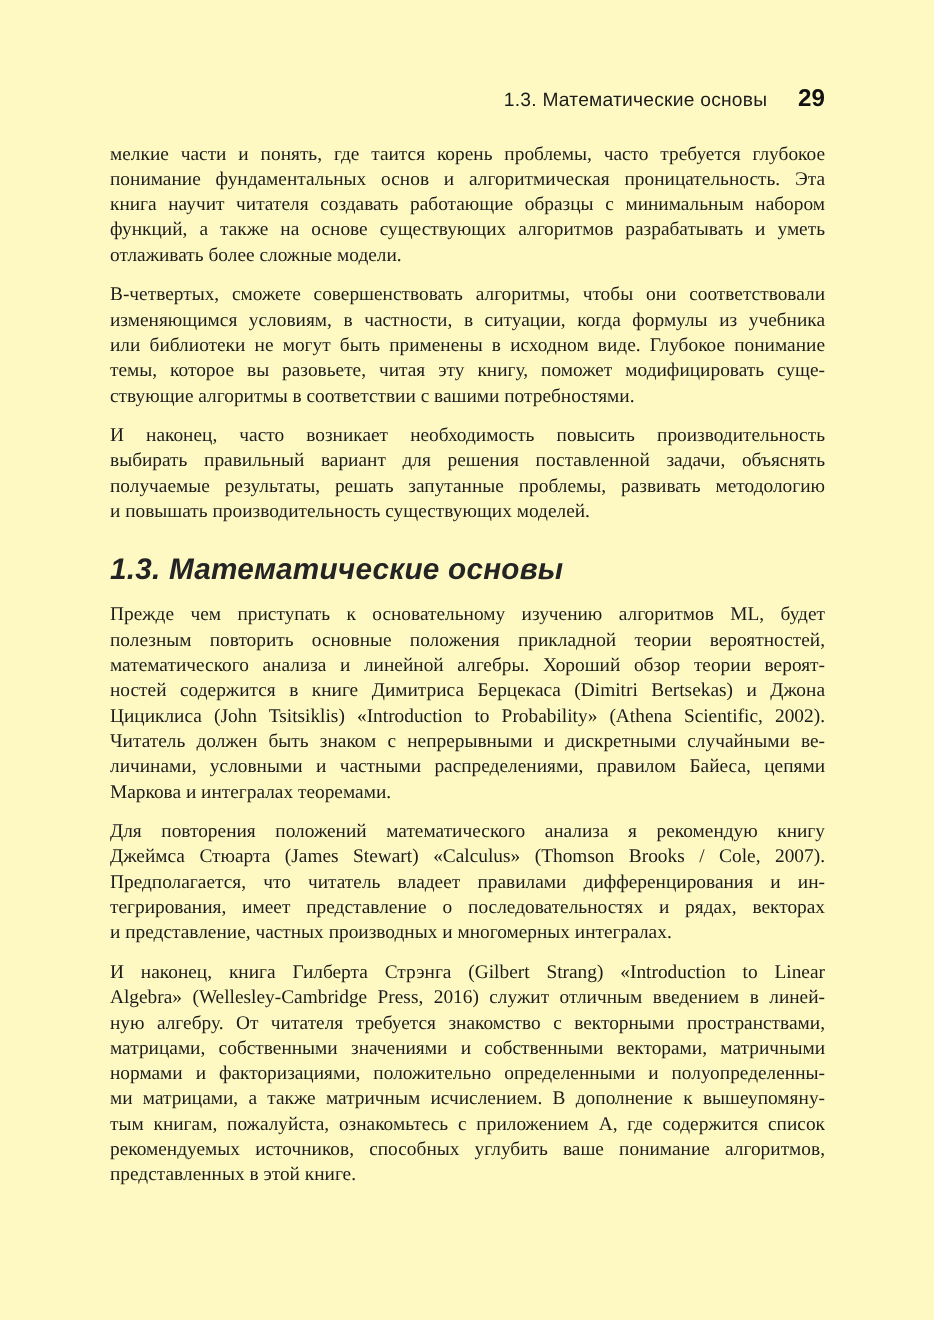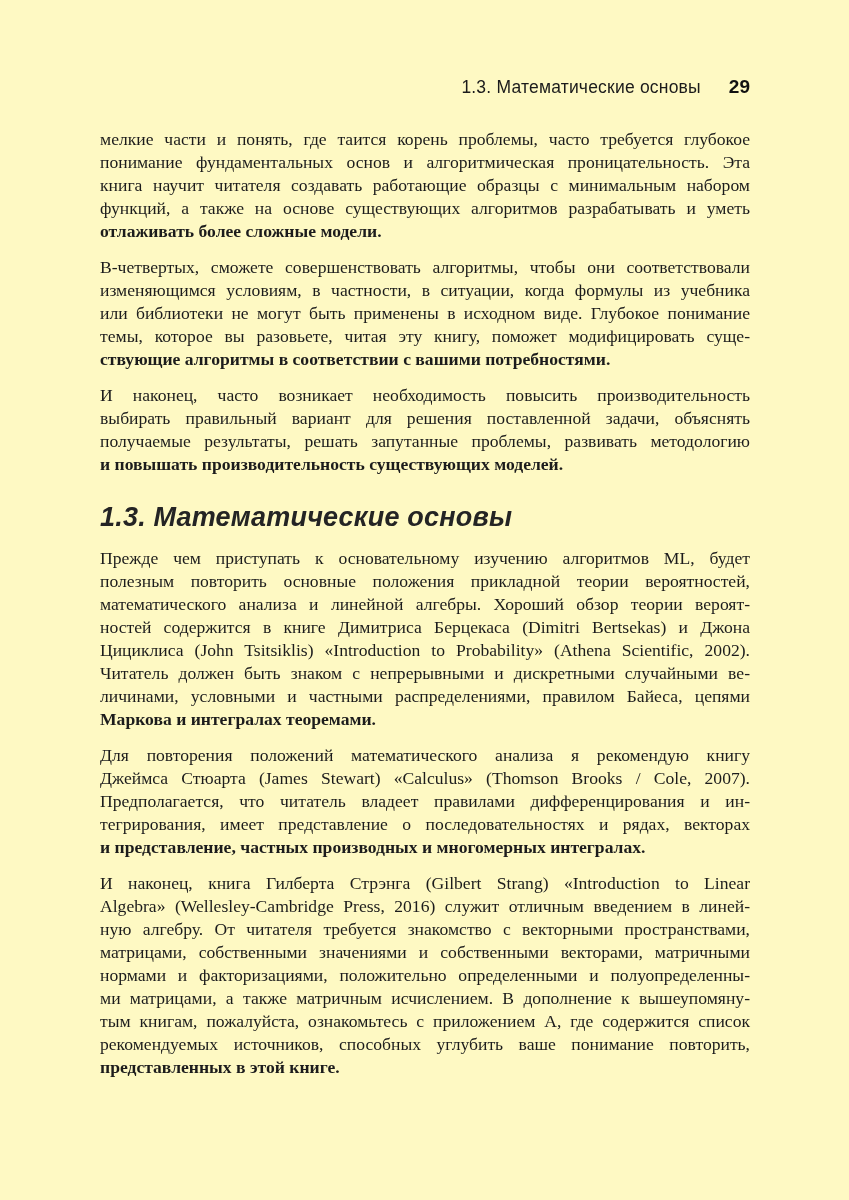--- a/index.html
+++ b/index.html
@@ -24,21 +24,21 @@
     align-items: baseline;
     gap: 28px;
     font-family: "Liberation Sans", sans-serif;
   }
   .running-head-text {
     font-size: 17.5px;
     color: #1b1b1b;
     letter-spacing: 0.2px;
   }
   .page-number {
-    font-size: 19px;
+    font-size: 22px;
     font-weight: 700;
     color: #111111;
   }
   .page-body {
     position: absolute;
     left: 100px;
     top: 128px;
     width: 650px;
     font-family: "Liberation Serif", serif;
     font-size: 17.6px;
@@ -48,21 +48,20 @@
   .paragraph {
     margin: 0 0 13px 0;
   }
   .line {
     text-align: justify;
     text-align-last: justify;
     white-space: normal;
   }
   .line.last {
     text-align-last: left;
-    font-weight: bold;
   }
   .section-heading {
     font-family: "Liberation Sans", sans-serif;
     font-size: 27px;
     font-weight: 700;
     font-style: italic;
     color: #242424;
     margin: 30px 0 18px 0;
     letter-spacing: 0.2px;
   }
@@ -116,17 +115,17 @@
         <div class="line last">и представление, частных производных и многомерных интегралах.</div>
       </div>
       <div class="paragraph">
         <div class="line">И наконец, книга Гилберта Стрэнга (Gilbert Strang) «Introduction to Linear</div>
         <div class="line">Algebra» (Wellesley-Cambridge Press, 2016) служит отличным введением в линей-</div>
         <div class="line">ную алгебру. От читателя требуется знакомство с векторными пространствами,</div>
         <div class="line">матрицами, собственными значениями и собственными векторами, матричными</div>
         <div class="line">нормами и факторизациями, положительно определенными и полуопределенны-</div>
         <div class="line">ми матрицами, а также матричным исчислением. В дополнение к вышеупомяну-</div>
         <div class="line">тым книгам, пожалуйста, ознакомьтесь с приложением А, где содержится список</div>
-        <div class="line">рекомендуемых источников, способных углубить ваше понимание повторить,</div>
+        <div class="line">рекомендуемых источников, способных углубить ваше понимание алгоритмов,</div>
         <div class="line last">представленных в этой книге.</div>
       </div>
     </main>
 </div>
 
 </body></html>

